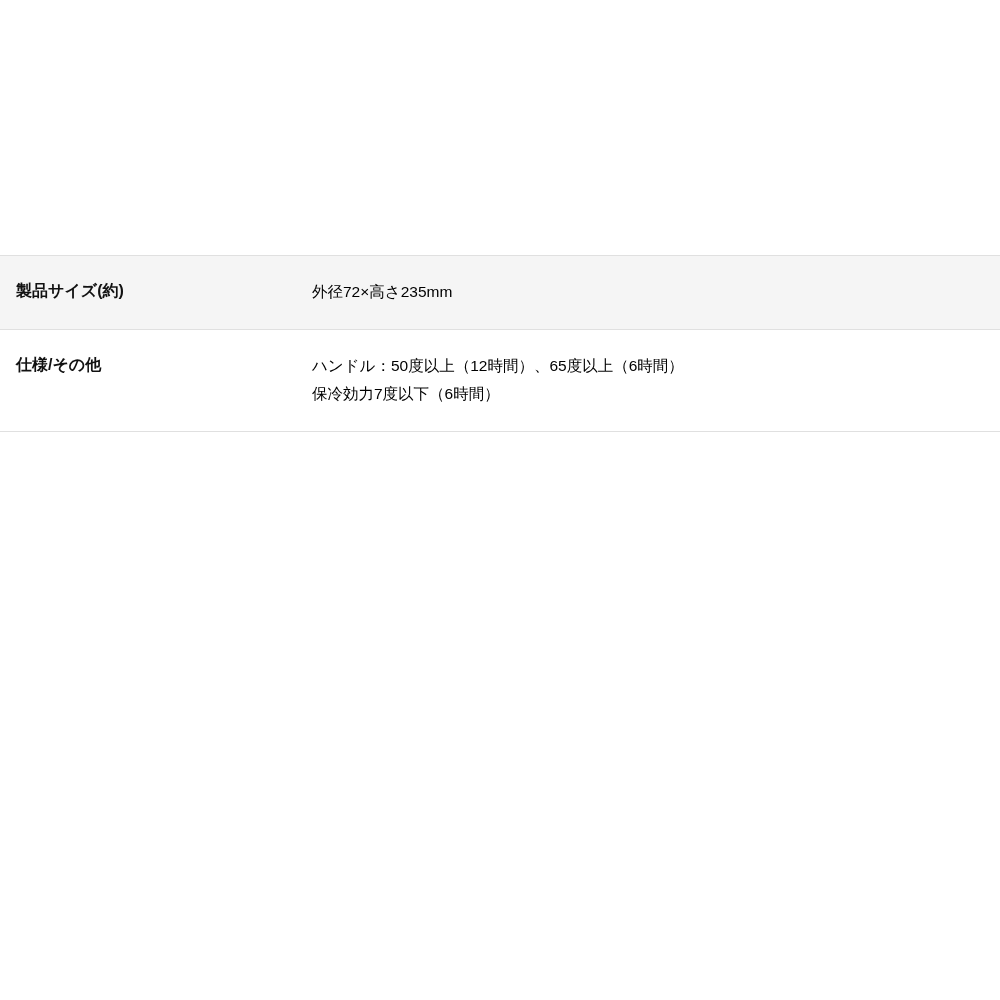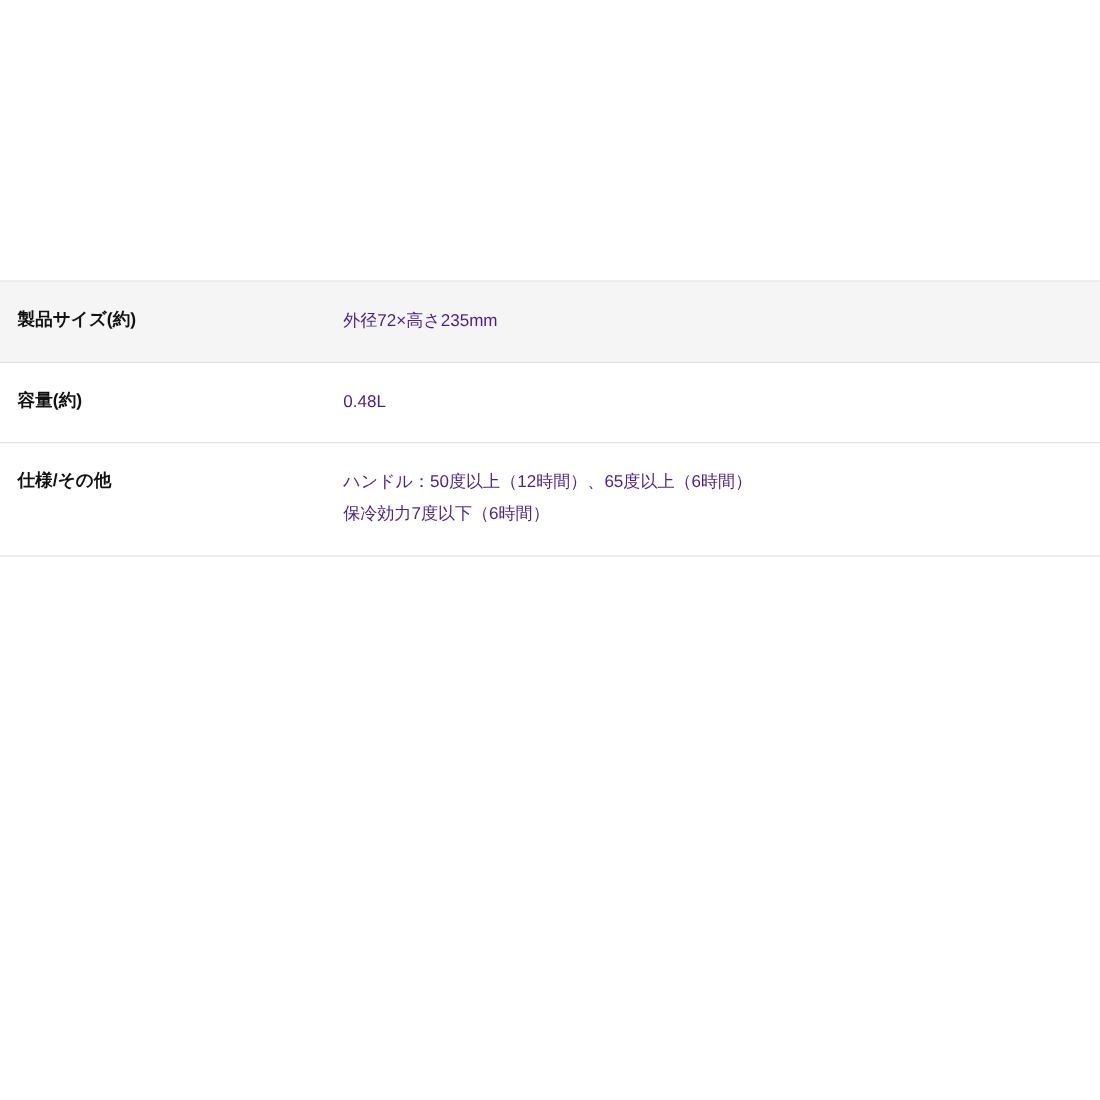--- a/index.html
+++ b/index.html
@@ -54,39 +54,35 @@
     color: #111111;
     box-sizing: border-box;
   }
 
   .spec-table td {
     vertical-align: top;
     padding: 22px 30px 22px 12px;
     font-size: 15.5px;
     font-weight: normal;
     line-height: 1.85;
-    color: #4c1d95;
+    color: #000000;
     box-sizing: border-box;
     white-space: pre-line;
   }
 </style>
 </head>
 <body>
 
 <div class="page">
   <table class="spec-table">
     <tbody>
       <tr class="row-even">
         <th>製品サイズ(約)</th>
         <td>外径72×高さ235mm</td>
       </tr>
       <tr class="row-odd">
-        <th>容量(約)</th>
-        <td>0.48L</td>
-      </tr>
-      <tr class="row-odd">
         <th>仕様/その他</th>
         <td>ハンドル：50度以上（12時間）、65度以上（6時間）
 保冷効力7度以下（6時間）</td>
       </tr>
     </tbody>
   </table>
 </div>
 
 </body></html>

